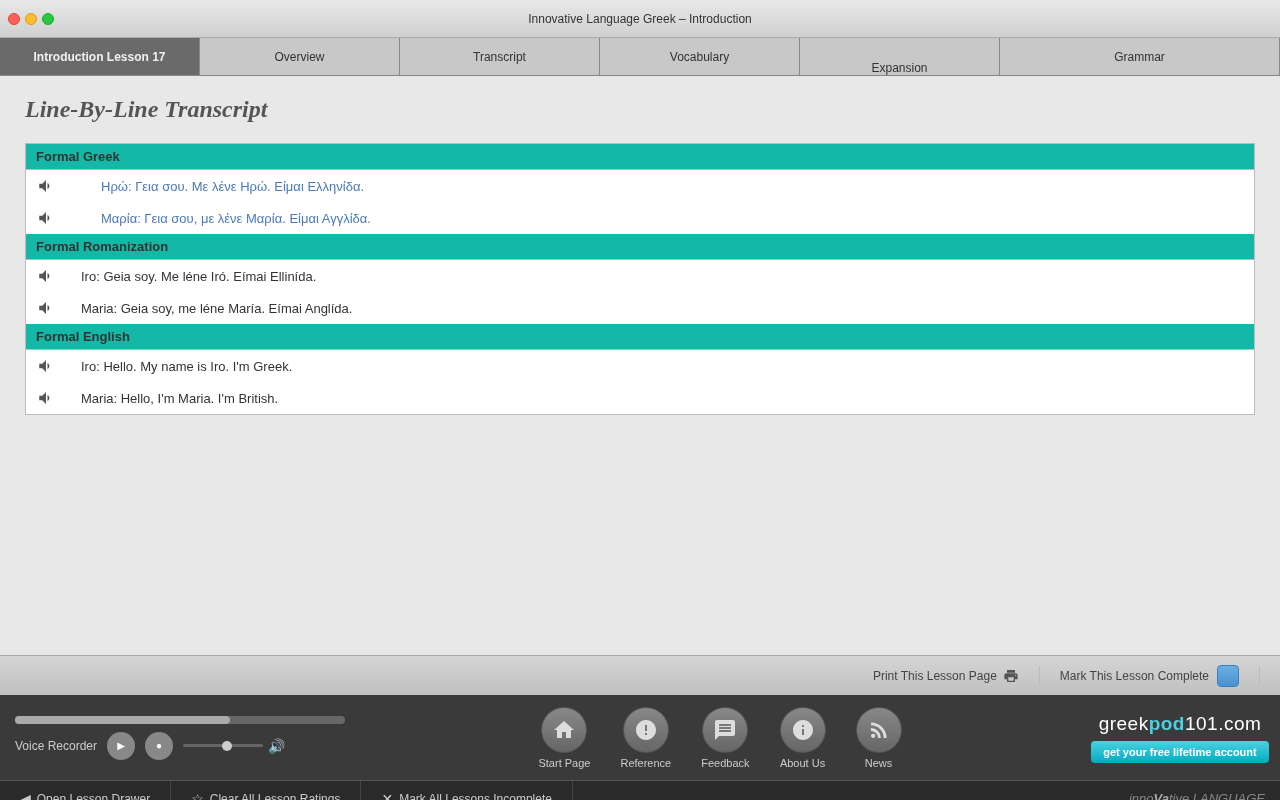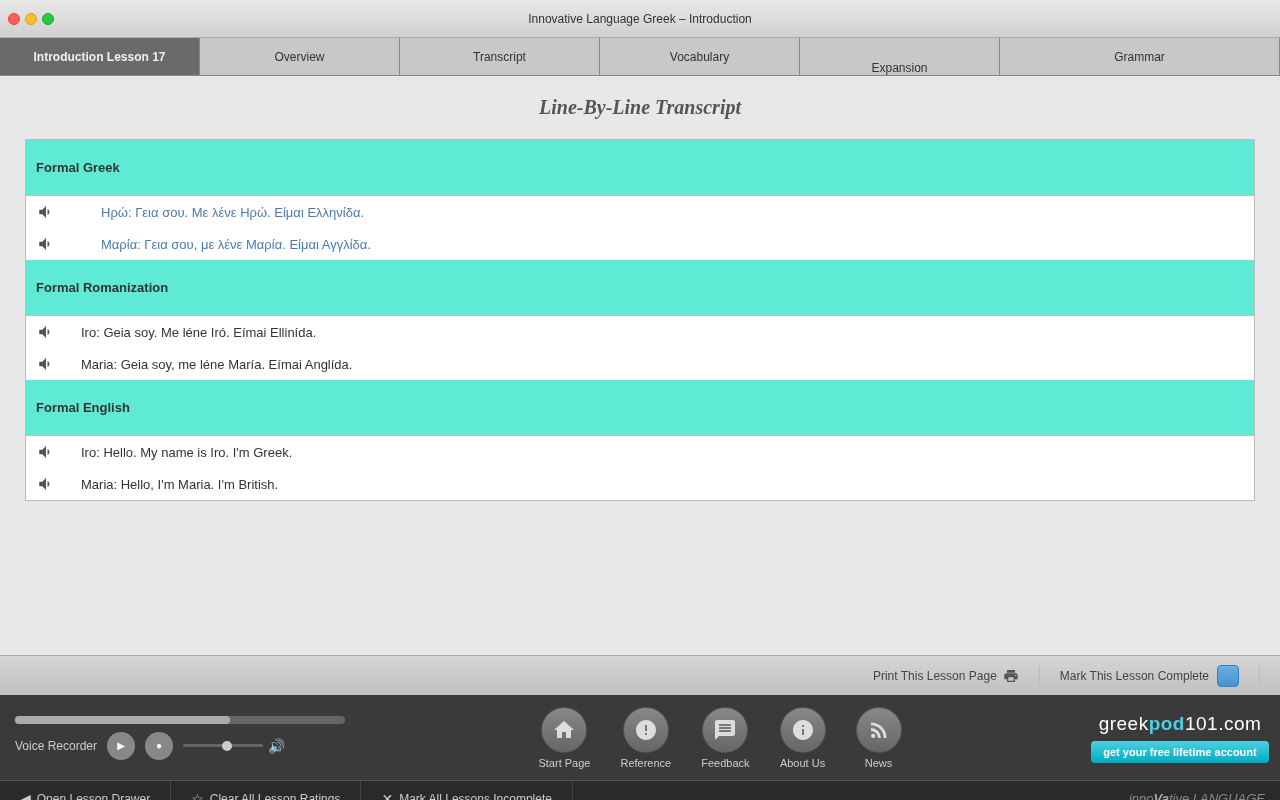--- a/index.html
+++ b/index.html
@@ -66,40 +66,39 @@
 
     
     .content-area {
       flex: 1;
       background: #e8e8e8;
       overflow-y: auto;
       padding: 20px 25px;
     }
 
     .page-title {
-      font-size: 20px;
+      font-size: 24px;
       font-style: italic;
       font-weight: bold;
       color: #555;
       margin-bottom: 20px;
       font-family: Georgia, serif;
-      text-align: center;
     }
 
     
     .transcript-table {
       width: 100%;
       border: 1px solid #bbb;
       border-collapse: collapse;
       background: white;
       font-size: 13px;
     }
     .section-header {
-      background: #5eead4;
-      padding: 20px 10px;
+      background: #14b8a6;
+      padding: 5px 10px;
       font-weight: bold;
       font-size: 13px;
       color: #333;
       border-bottom: 1px solid #bbb;
     }
     .speaker-icon {
       width: 20px; height: 20px;
       margin-right: 10px;
       flex-shrink: 0;
       display: flex; align-items: center; justify-content: center;

